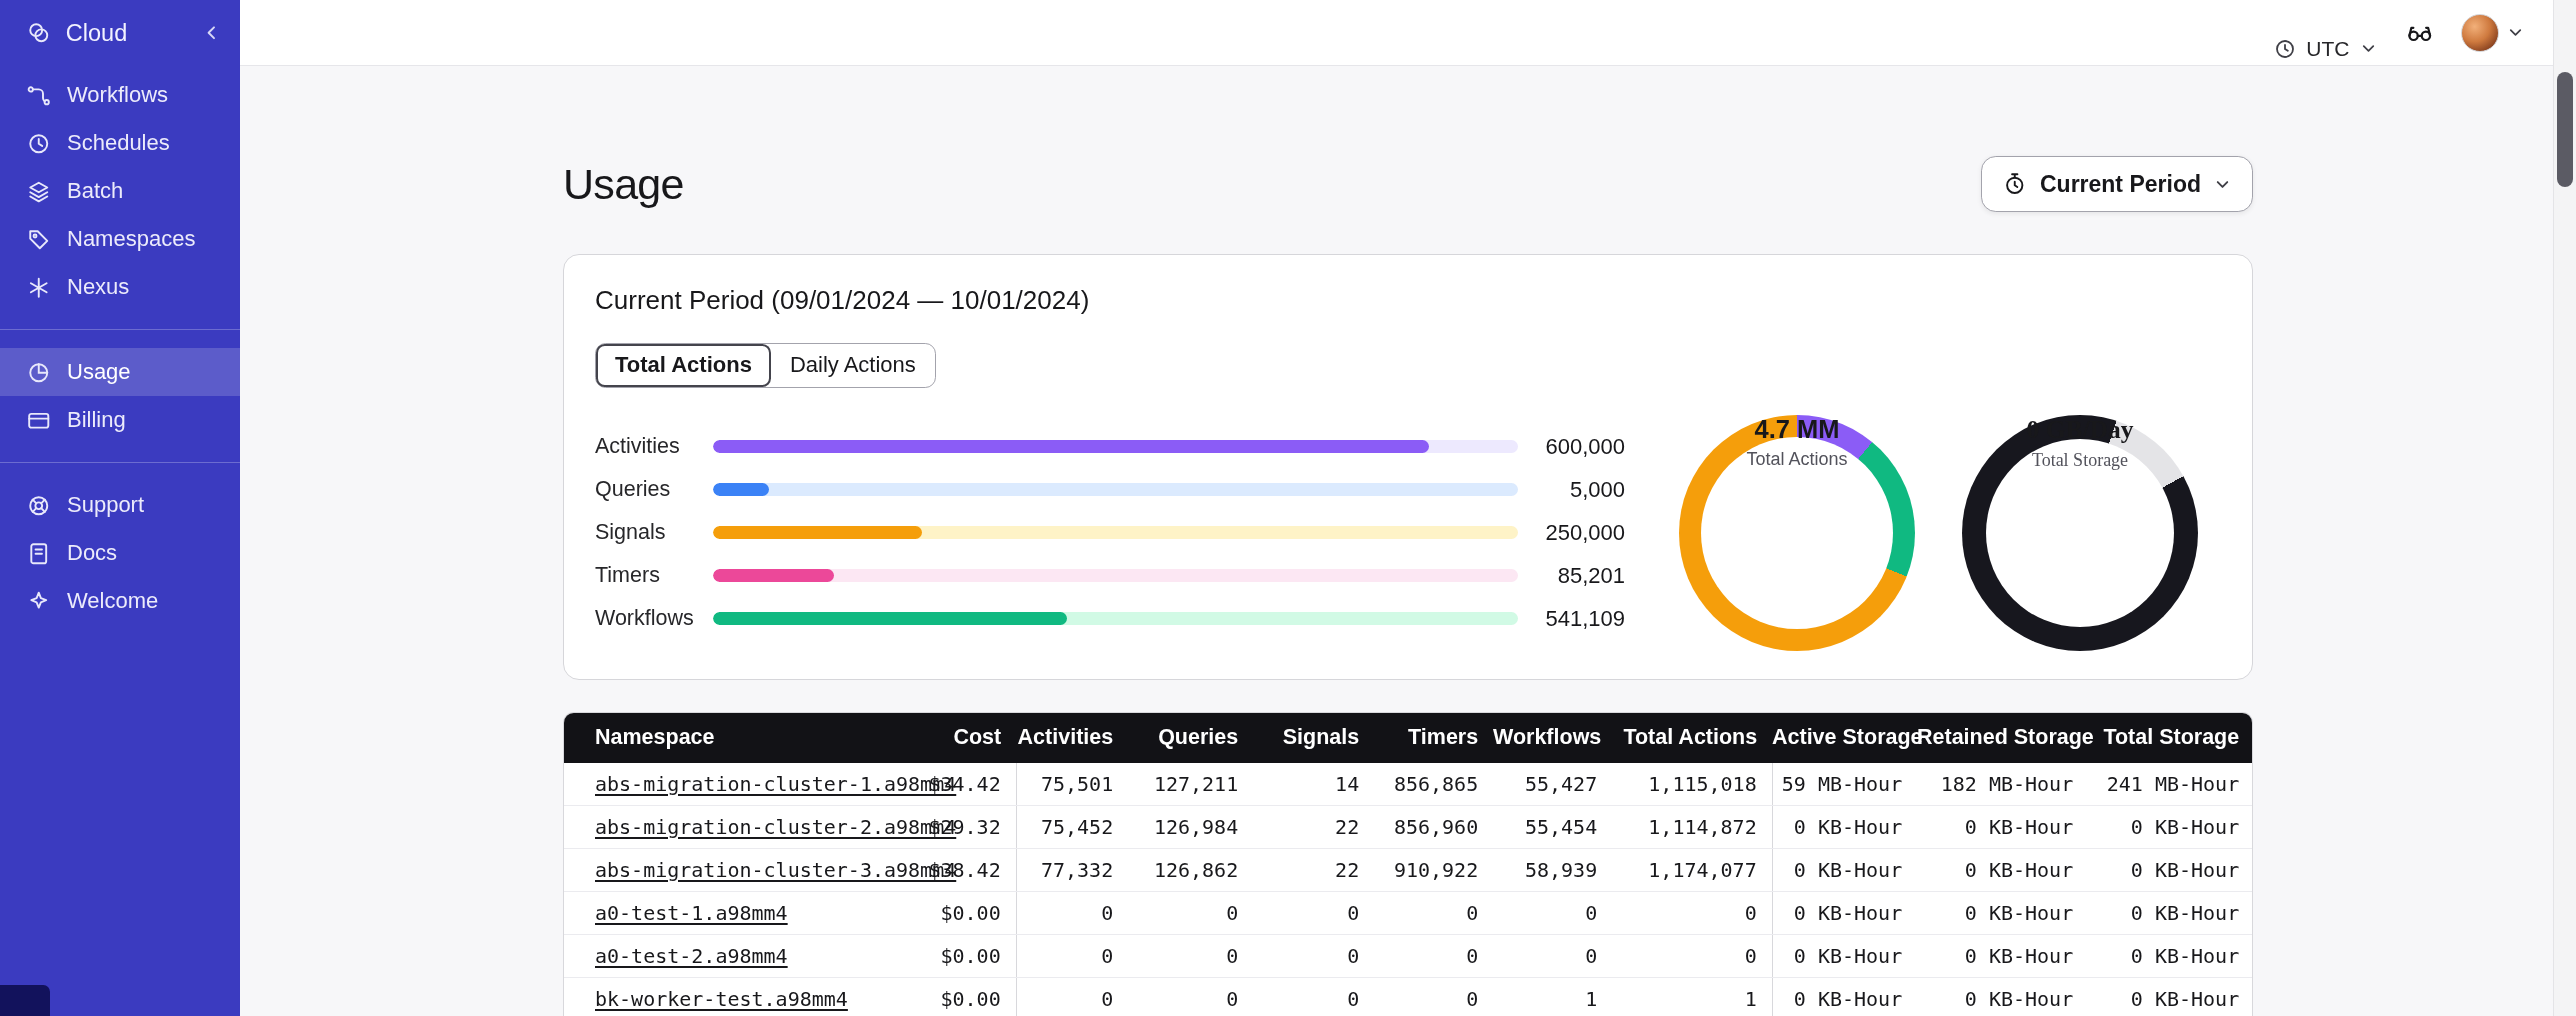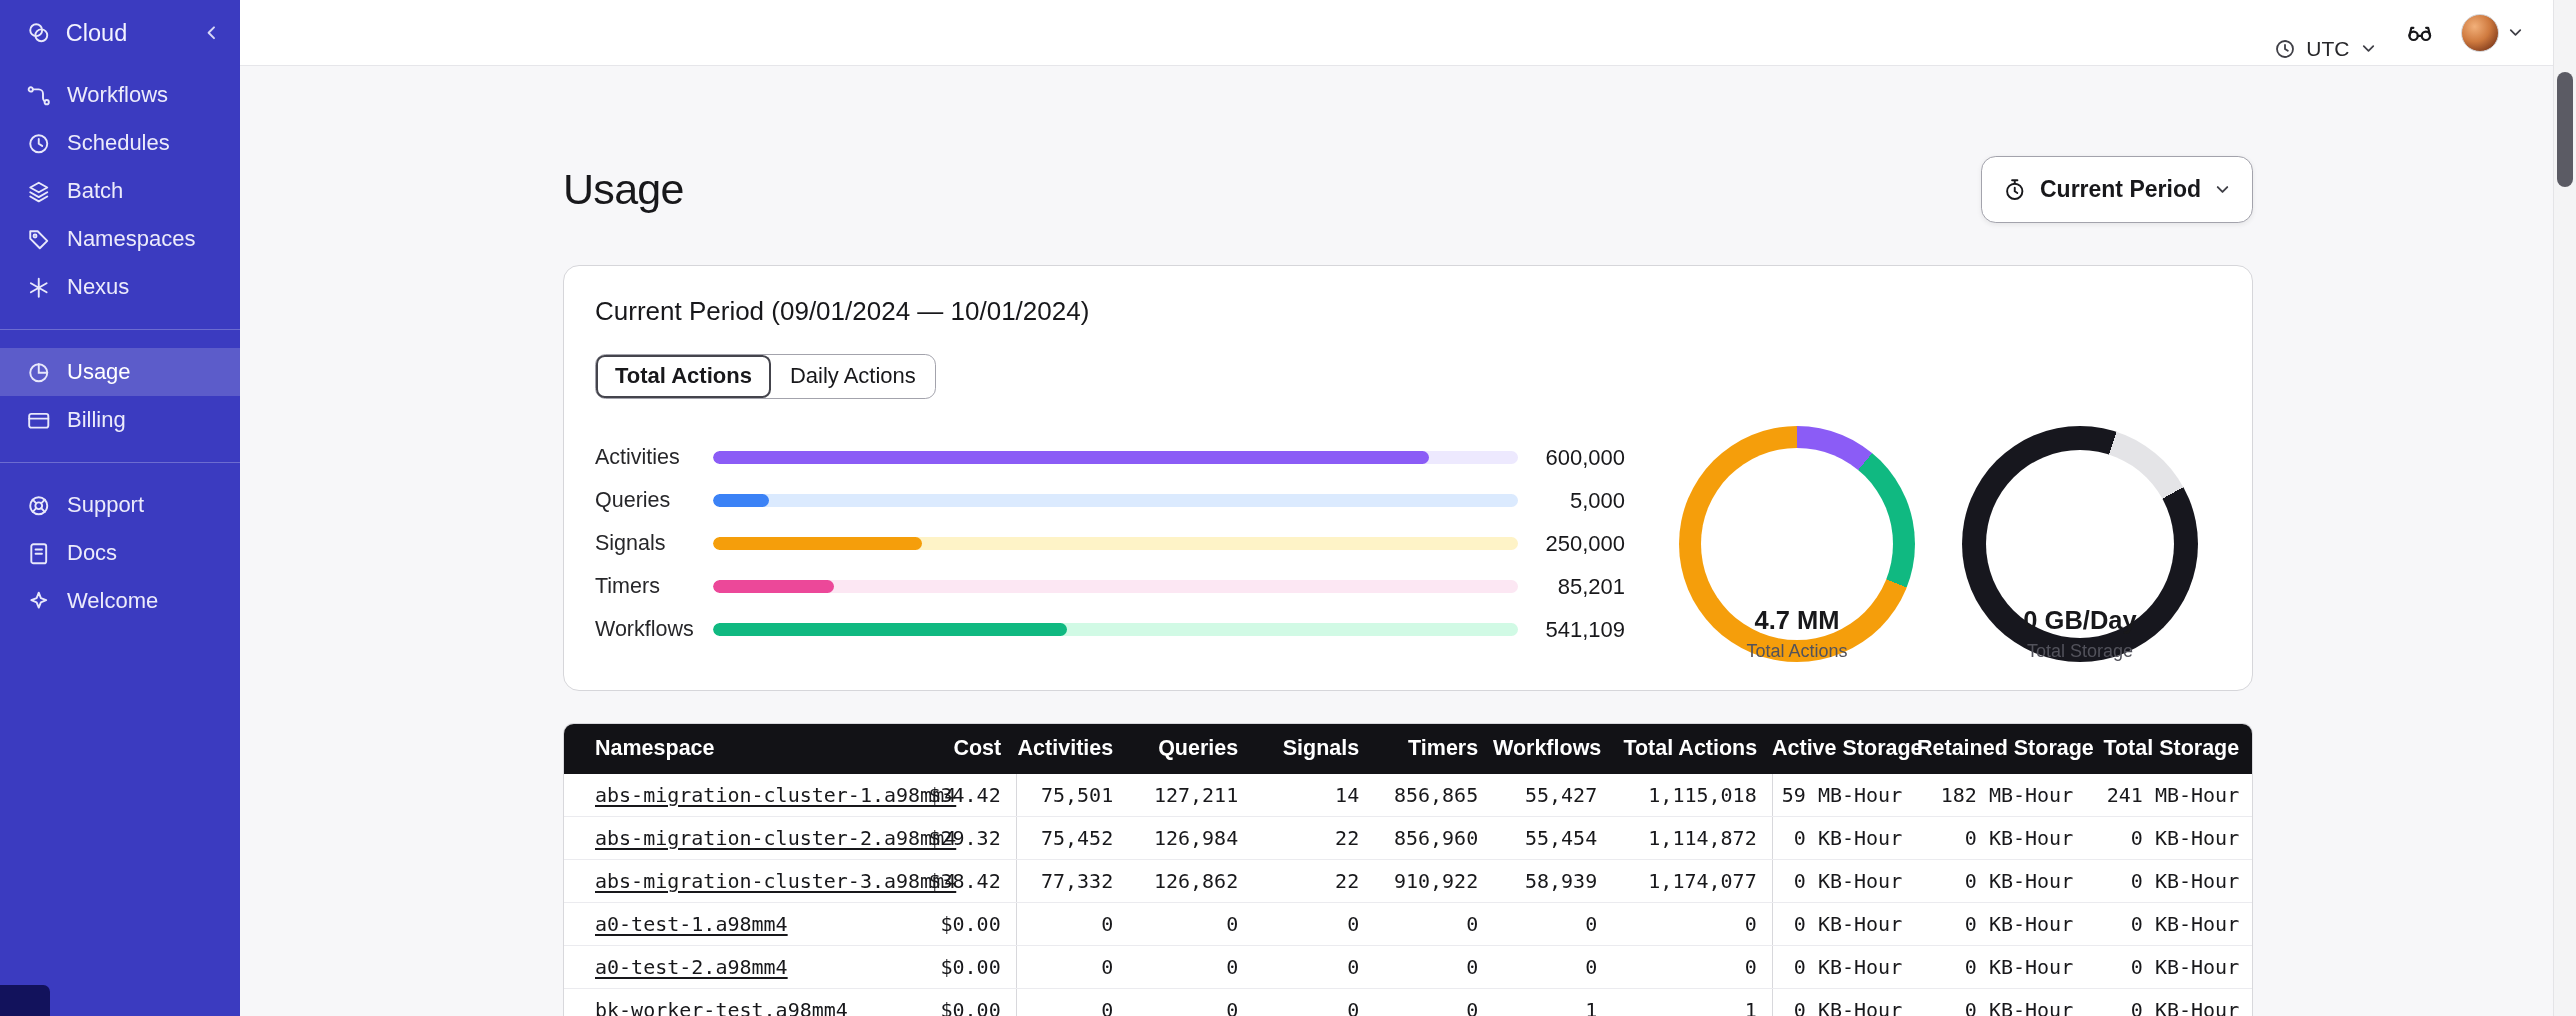--- a/index.html
+++ b/index.html
@@ -63,21 +63,21 @@
     background: #5b5b64; border-radius: 8px;
   }
 
   
   .main { position: absolute; left: 240px; top: 67px; right: 23px; bottom: 0; overflow: hidden; background: #f7f7f9; }
   .content { width: 1690px; margin-left: 323px; }
 
   .title-row { display: flex; align-items: center; justify-content: space-between; margin-top: 89px; }
   .page-title { font-size: 43px; font-weight: 500; letter-spacing: -0.7px; color: #18181b; }
   .period-btn {
-    display: flex; align-items: center; gap: 12px; height: 67px; padding: 0 20px;
+    display: flex; align-items: center; gap: 12px; height: 56px; padding: 0 20px;
     background: #ffffff; border: 1.3px solid #a3a3ac; border-radius: 14.8px;
     font-size: 23px; font-weight: 600; color: #18181b; cursor: pointer;
     box-shadow: 0 1.3px 5.4px rgba(0,0,0,.07);
   }
   .sw-icon { width: 25.5px; height: 25.5px; color: #18181b; }
 
   
   .card {
     margin-top: 42px; background: #ffffff; border: 1.3px solid #d6d6da;
     border-radius: 16px; padding: 29.5px 31px 28px;
@@ -99,21 +99,21 @@
   .bar-label { font-size: 21.5px; color: #27272a; }
   .track { height: 13.4px; border-radius: 6.7px; position: relative; overflow: hidden; background: #eee; }
   .fill { position: absolute; left: 0; top: 0; bottom: 0; border-radius: 6.7px; }
   .bar-value { font-size: 22px; text-align: right; color: #18181b; }
 
   .donuts { display: flex; gap: 47px; margin-left: 54px; }
   .donut { position: relative; width: 236px; height: 236px; border-radius: 50%; }
   .donut-hole { position: absolute; inset: var(--th, 22px); background: #fff; border-radius: 50%; }
   .donut-center {
     position: absolute; inset: 0; display: flex; flex-direction: column;
-    align-items: center; justify-content: flex-end; gap: 5.4px; text-align: center;
+    align-items: center; justify-content: flex-start; gap: 5.4px; text-align: center;
   }
   .donut-value { font-size: 25.5px; font-weight: 700; color: #18181b; }
   .donut-label { font-size: 18px; color: #52525b; }
 
   
   .table-wrap {
     margin-top: 32px; border-radius: 10.7px 10.7px 0 0; overflow: hidden;
     border: 1.3px solid #d8d8dc; border-bottom: none;
   }
   table { width: 100%; border-collapse: collapse; table-layout: fixed; }
@@ -360,21 +360,21 @@
         </div>
 
         <div class="donuts">
           <div class="donut" style="background: conic-gradient(rgb(139, 92, 246) 0%, rgb(139, 92, 246) 11%, rgb(16, 185, 129) 11%, rgb(16, 185, 129) 31%, rgb(245, 158, 11) 31%, rgb(245, 158, 11) 100%); --th: 22px;">
             <div class="donut-hole"></div>
             <div class="donut-center">
               <div class="donut-value">4.7 MM</div>
               <div class="donut-label">Total Actions</div>
             </div>
           </div>
-          <div class="donut" style="background: conic-gradient(rgb(23, 23, 30) 0%, rgb(23, 23, 30) 5%, rgb(228, 228, 231) 5%, rgb(228, 228, 231) 17%, rgb(23, 23, 30) 17%, rgb(23, 23, 30) 100%); --th: 24px;">
+          <div class="donut" style="background: conic-gradient(rgb(23, 23, 30) 0%, rgb(23, 23, 30) 5%, rgb(228, 228, 231) 5%, rgb(228, 228, 231) 17%, rgb(23, 23, 30) 17%, rgb(23, 23, 30) 100%); font-family: Liberation Serif, serif; --th: 24px;">
             <div class="donut-hole"></div>
             <div class="donut-center">
               <div class="donut-value">0 GB/Day</div>
               <div class="donut-label">Total Storage</div>
             </div>
           </div>
         </div>
       </div>
     </section>
 

